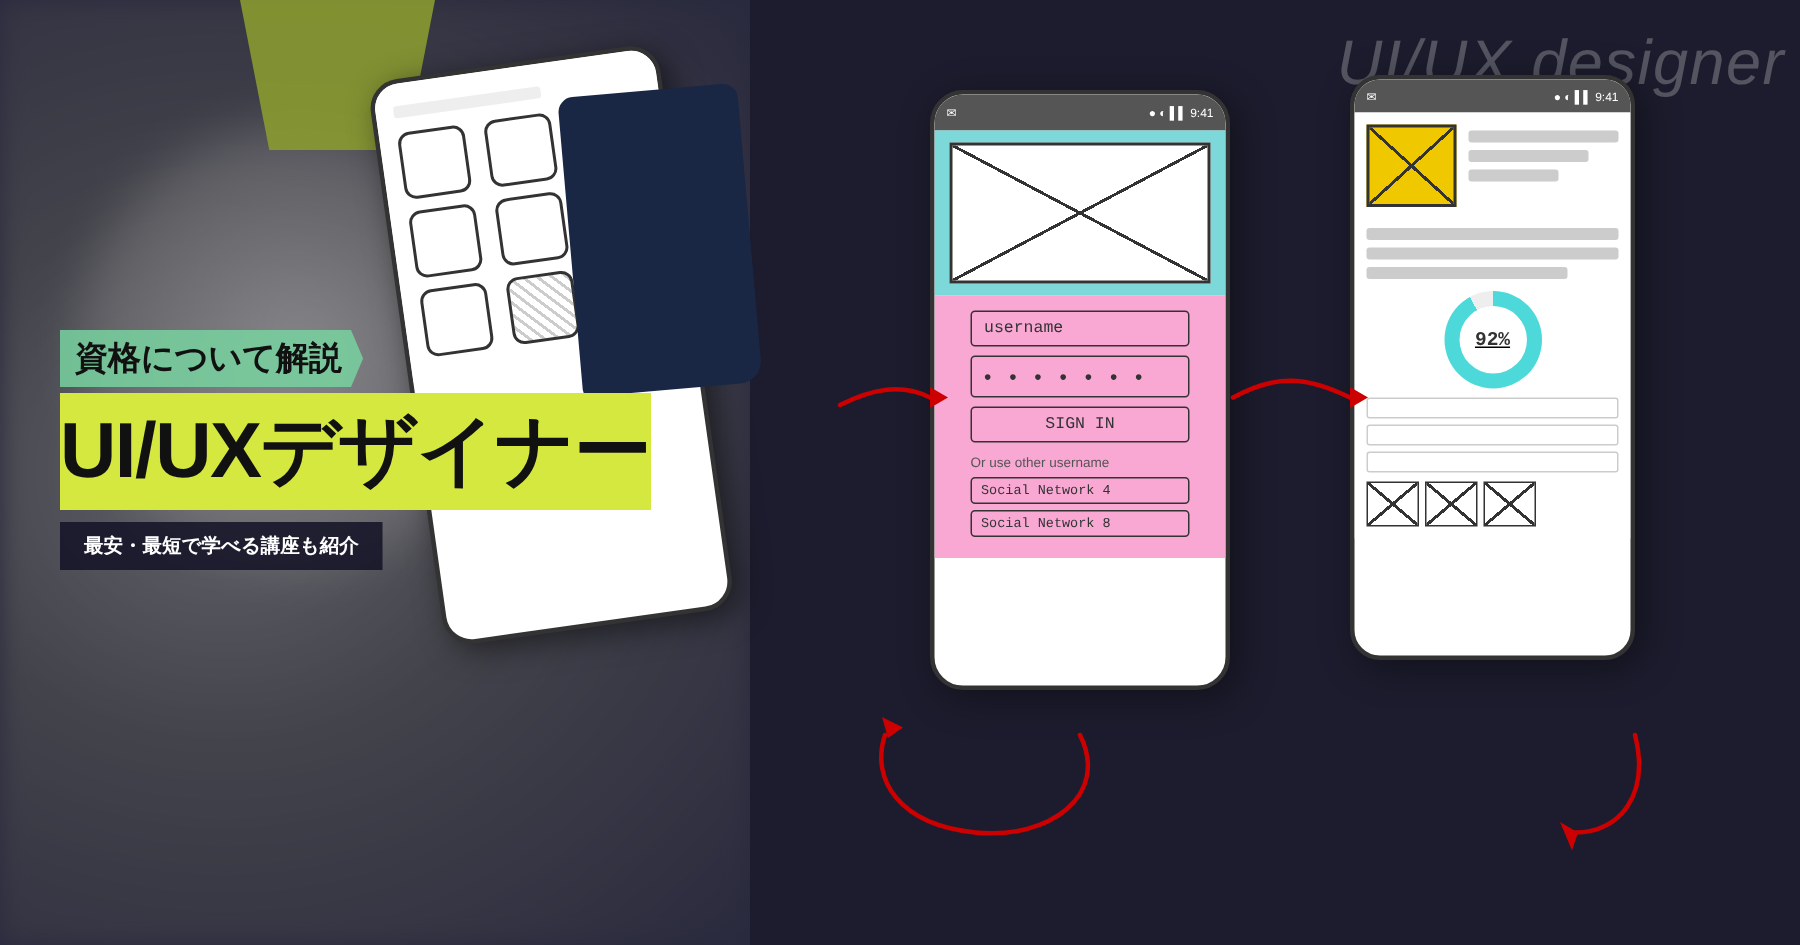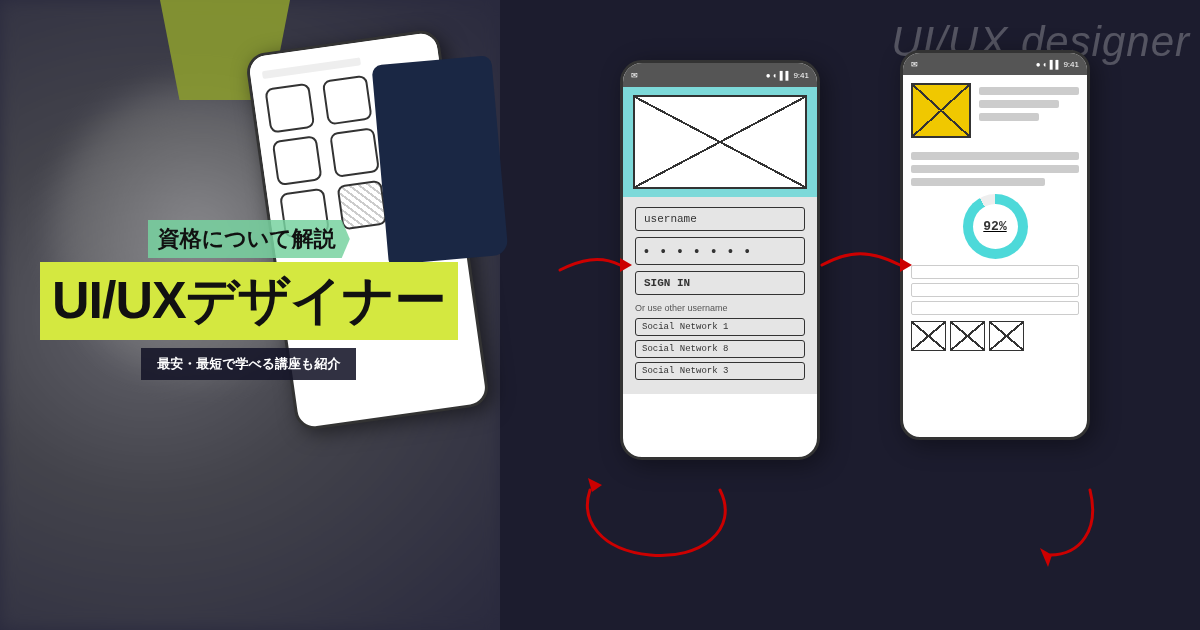--- a/index.html
+++ b/index.html
@@ -169,22 +169,22 @@
 
     .wireframe-x-box::before {
       content: '';
       position: absolute;
       top: 0; left: 0; right: 0; bottom: 0;
       background: linear-gradient(to bottom right, transparent calc(50% - 1px), #333 calc(50% - 1px), #333 calc(50% + 1px), transparent calc(50% + 1px)),
                   linear-gradient(to top right, transparent calc(50% - 1px), #333 calc(50% - 1px), #333 calc(50% + 1px), transparent calc(50% + 1px));
     }
 
     .phone-2-content {
-      padding: 10px 12px;
-      background: #e5e5e5;
+      padding: 10px 24px;
+      background: #f9a8d4;
     }
 
     .login-field {
       border: 1.5px solid #333;
       border-radius: 3px;
       padding: 5px 8px;
       margin-bottom: 6px;
       font-size: 11px;
       color: #333;
       font-family: 'Courier New', monospace;
@@ -200,23 +200,23 @@
       color: #333;
     }
 
     .login-btn {
       border: 1.5px solid #333;
       border-radius: 3px;
       padding: 5px 8px;
       margin-bottom: 8px;
       font-size: 11px;
       color: #333;
-      text-align: left;
+      text-align: center;
       font-family: 'Courier New', monospace;
-      font-weight: bold;
+      font-weight: normal;
     }
 
     .login-or {
       font-size: 9px;
       color: #555;
       margin-bottom: 5px;
     }
 
     .social-btn {
       border: 1.5px solid #333;
@@ -366,41 +366,40 @@
       pointer-events: none;
       z-index: 6;
     }
 
     
     .text-overlay {
       position: absolute;
       left: 40px;
       top: 220px;
       z-index: 10;
-      text-align: center;
     }
 
     .badge-green {
       display: inline-block;
       background: rgba(120, 210, 160, 0.85);
       color: #111;
       font-size: 22px;
       font-weight: 900;
       padding: 4px 14px 4px 10px;
       margin-bottom: 4px;
       clip-path: polygon(0 0, 96% 0, 100% 50%, 96% 100%, 0 100%);
     }
 
     .badge-yellow {
       display: block;
       background: #d4e840;
       color: #111;
       font-size: 52px;
       font-weight: 900;
-      padding: 4px 12px;
+      padding: 4px 0;
       margin-bottom: 8px;
       letter-spacing: -1px;
     }
 
     .subtitle-dark {
       background: rgba(20, 20, 40, 0.88);
       color: white;
       font-size: 13px;
       font-weight: 700;
       padding: 7px 16px;
@@ -457,23 +456,22 @@
       <span>● ◐ ▌▌ 9:41</span>
     </div>
     <div class="phone-2-hero">
       <div class="wireframe-x-box"></div>
     </div>
     <div class="phone-2-content">
       <div class="login-field">username</div>
       <div class="login-password">• • • • • • •</div>
       <div class="login-btn">SIGN IN</div>
       <div class="login-or">Or use other username</div>
-      <div class="social-btn">Social Network 1</div>
+      <div class="social-btn">Social Network 4</div>
       <div class="social-btn">Social Network 8</div>
-      <div class="social-btn">Social Network 3</div>
     </div>
   </div>
 
   <div class="phone-3">
     <div class="phone-3-header">
       <span>✉</span>
       <span>● ◐ ▌▌ 9:41</span>
     </div>
     <div class="phone-3-content">
       <div style="display:flex; gap:8px; align-items:flex-start; margin-bottom:6px;">

